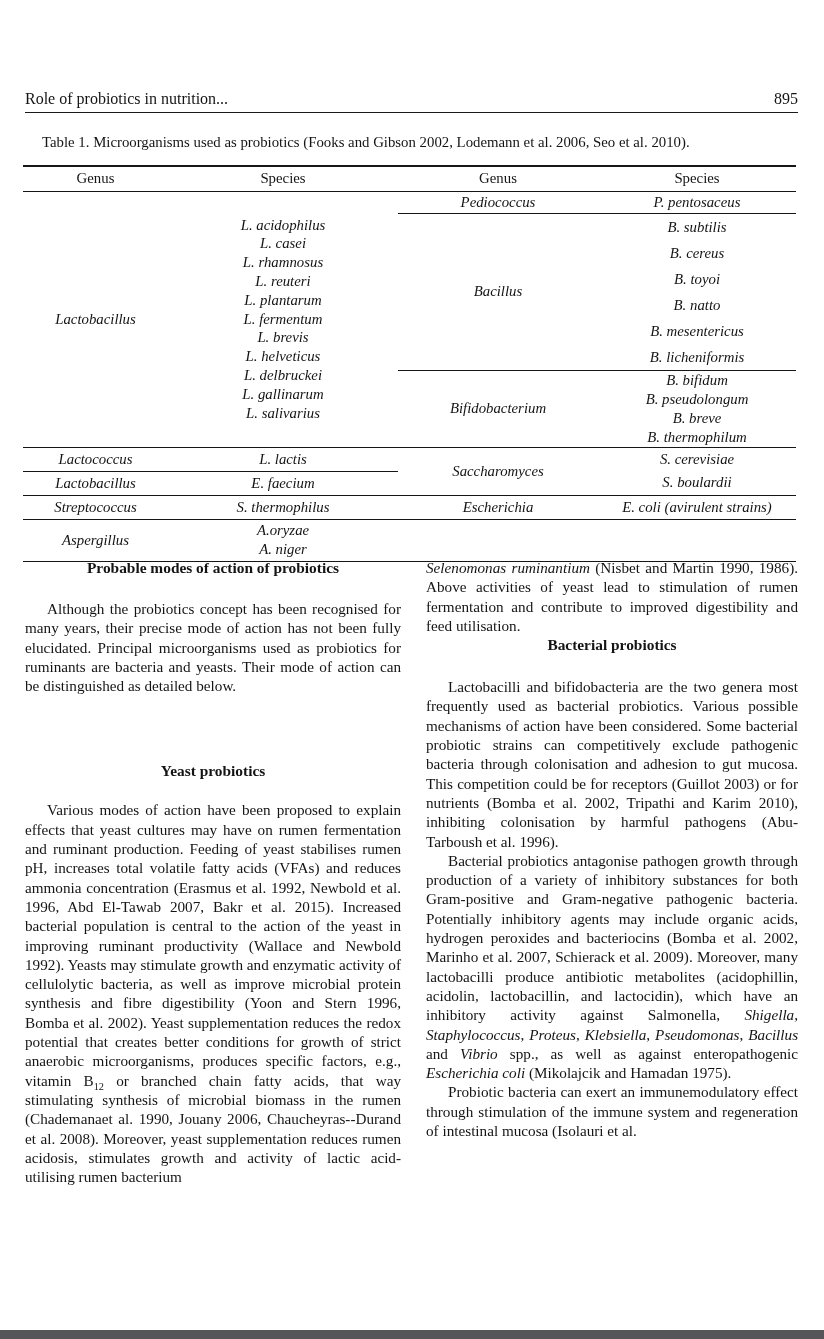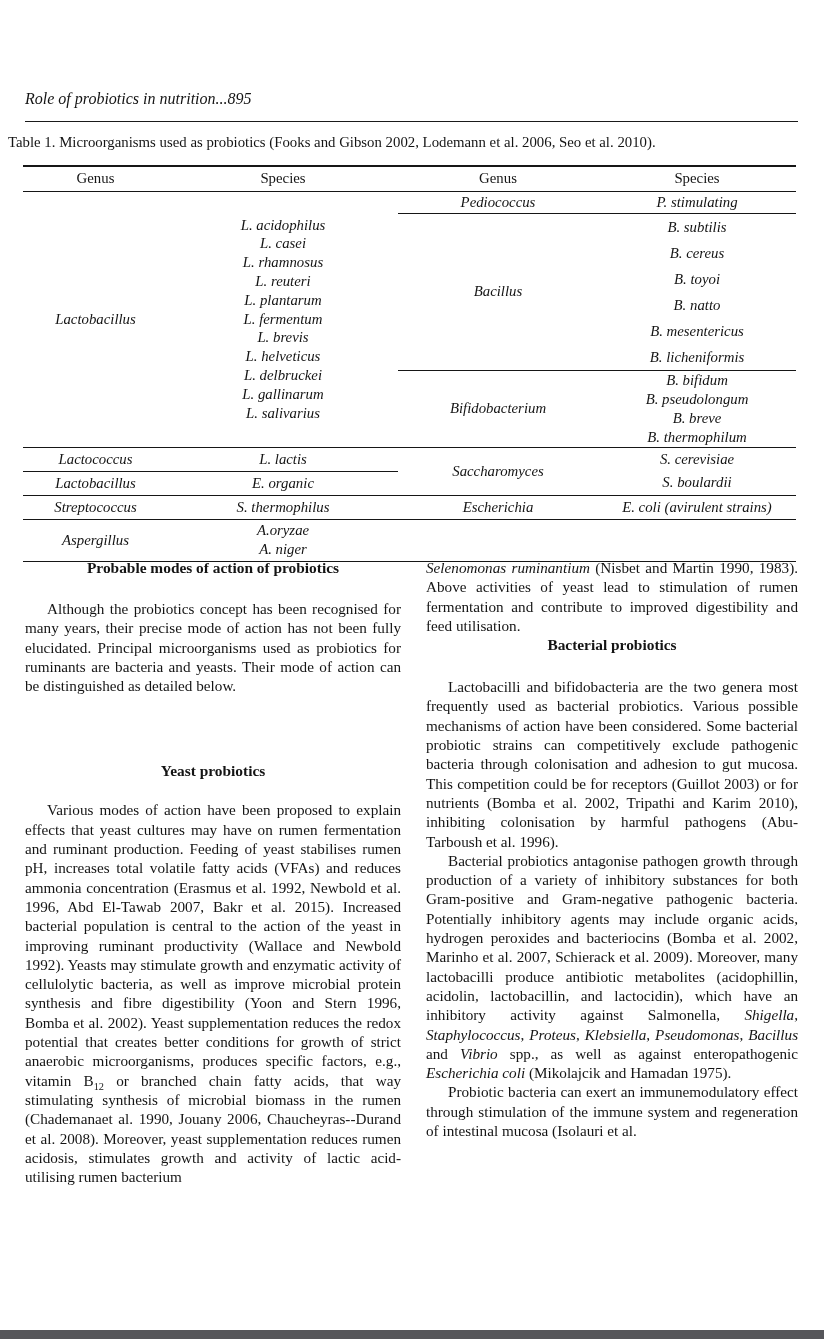--- a/index.html
+++ b/index.html
@@ -5,27 +5,27 @@
   * { box-sizing: border-box; }
   html,body { margin:0; padding:0; background:#e9e9e9; }
   .page {
     position:relative; width:824px; height:1339px; margin:0 auto;
     background:#ffffff; overflow:hidden; color:#141414;
     font-family:"Liberation Serif", serif;
   }
   
   .running-head {
     position:absolute; top:89px; left:25px; width:773px;
-    display:flex; justify-content:flex-start; align-items:flex-end;
-    font-style:italic; font-size:16px; line-height:19px;
-    padding-bottom:13px; border-bottom:1.5px solid #1a1a1a;
+    display:flex; justify-content:space-between; align-items:flex-end;
+    font-size:16px; line-height:19px;
+    padding-bottom:4px; border-bottom:1.5px solid #1a1a1a;
   }
   
   .caption {
-    position:absolute; top:133px; left:8px; width:773px;
+    position:absolute; top:133px; left:42px; width:773px;
     font-size:14.8px; line-height:18px;
   }
   
   .tblwrap { position:absolute; top:165px; left:23px; }
   table.tbl {
     border-collapse:collapse; table-layout:fixed; width:773px;
     border-top:2px solid #161616; border-bottom:1.5px solid #161616;
   }
   .tbl th, .tbl td {
     padding:0; text-align:center; vertical-align:middle;
@@ -107,21 +107,21 @@
 L. rhamnosus
 L. reuteri
 L. plantarum
 L. fermentum
 L. brevis
 L. helveticus
 L. delbruckei
 L. gallinarum
 L. salivarius</td>
         <td class="bb">Pediococcus</td>
-        <td class="bb">P. stimulating</td>
+        <td class="bb">P. pentosaceus</td>
       </tr>
       <tr class="r2">
         <td class="bb">Bacillus</td>
         <td class="bb multi lh-bac">B. subtilis
 B. cereus
 B. toyoi
 B. natto
 B. mesentericus
 B. licheniformis</td>
       </tr>
@@ -133,21 +133,21 @@
 B. thermophilum</td>
       </tr>
       <tr class="r4">
         <td class="bb">Lactococcus</td>
         <td class="bb">L. lactis</td>
         <td rowspan="2" class="bb">Saccharomyces</td>
         <td>S. cerevisiae</td>
       </tr>
       <tr class="r5">
         <td class="bb">Lactobacillus</td>
-        <td class="bb">E. organic</td>
+        <td class="bb">E. faecium</td>
         <td class="bb">S. boulardii</td>
       </tr>
       <tr class="r6">
         <td class="bb">Streptococcus</td>
         <td class="bb">S. thermophilus</td>
         <td class="bb">Escherichia</td>
         <td class="bb">E. coli (avirulent strains)</td>
       </tr>
       <tr class="r7">
         <td>Aspergillus</td>
@@ -161,21 +161,21 @@
   </div>
 
   <section class="col col-left">
     <h2 class="shead mt-h1">Probable modes of action of probiotics</h2>
     <p class="para mt-p1">Although the probiotics concept has been recognised for many years, their precise mode of action has not been fully elucidated. Principal microorganisms used as probiotics for ruminants are bacteria and yeasts. Their mode of action can be distinguished as detailed below.</p>
     <h2 class="shead mt-h2">Yeast probiotics</h2>
     <p class="para mt-p2"><span>Various modes of action have been proposed to explain effects that yeast cultures may have on rumen fermentation and ruminant production. Feeding of yeast stabilises rumen pH, increases total volatile fatty acids (VFAs) and reduces ammonia concentration (Erasmus et al. 1992, Newbold et al. 1996, Abd El-Tawab 2007, Bakr et al. 2015). Increased bacterial population is central to the action of the yeast in improving ruminant productivity (Wallace and Newbold 1992). Yeasts may stimulate growth and enzymatic activity of cellulolytic bacteria, as well as improve microbial protein synthesis and fibre digestibility (Yoon and Stern 1996, Bomba et al. 2002). Yeast supplementation reduces the redox potential that creates better conditions for growth of strict anaerobic microorganisms, produces specific factors, e.g., vitamin B</span><sub>12</sub><span> or branched chain fatty acids, that way stimulating synthesis of microbial biomass in the rumen (Chademanaet al. 1990, Jouany 2006, Chaucheyras--Durand et al. 2008). Moreover, yeast supplementation reduces rumen acidosis, stimulates growth and activity of lactic acid-utilising rumen bacterium</span></p>
   </section>
 
   <section class="col col-right">
-    <p class="para noindent mt-p3"><i>Selenomonas ruminantium</i><span> (Nisbet and Martin 1990, 1983). Above activities of yeast lead to stimulation of rumen fermentation and contribute to improved digestibility and feed utilisation.</span></p>
+    <p class="para noindent mt-p3"><i>Selenomonas ruminantium</i><span> (Nisbet and Martin 1990, 1986). Above activities of yeast lead to stimulation of rumen fermentation and contribute to improved digestibility and feed utilisation.</span></p>
     <h2 class="shead mt-h3">Bacterial probiotics</h2>
     <p class="para mt-p4">Lactobacilli and bifidobacteria are the two genera most frequently used as bacterial probiotics. Various possible mechanisms of action have been considered. Some bacterial probiotic strains can competitively exclude pathogenic bacteria through colonisation and adhesion to gut mucosa. This competition could be for receptors (Guillot 2003) or for nutrients (Bomba et al. 2002, Tripathi and Karim 2010), inhibiting colonisation by harmful pathogens (Abu- Tarboush et al. 1996).</p>
     <p class="para"><span>Bacterial probiotics antagonise pathogen growth through production of a variety of inhibitory substances for both Gram-positive and Gram-negative pathogenic bacteria. Potentially inhibitory agents may include organic acids, hydrogen peroxides and bacteriocins (Bomba et al. 2002, Marinho et al. 2007, Schierack et al. 2009). Moreover, many lactobacilli produce antibiotic metabolites (acidophillin, acidolin, lactobacillin, and lactocidin), which have an inhibitory activity against Salmonella, </span><i>Shigella</i><span>, </span><i>Staphylococcus</i><span>, </span><i>Proteus</i><span>, </span><i>Klebsiella</i><span>, </span><i>Pseudomonas</i><span>, </span><i>Bacillus</i><span> and </span><i>Vibrio</i><span> spp., as well as against enteropathogenic </span><i>Escherichia coli</i><span> (Mikolajcik and Hamadan 1975).</span></p>
     <p class="para">Probiotic bacteria can exert an immunemodulatory effect through stimulation of the immune system and regeneration of intestinal mucosa (Isolauri et al.</p>
   </section>
 
   <div class="stamp">
     <div>Unauthenticated</div>
     <div>Download Date | 8/4/17 6:47 AM</div>
   </div>

